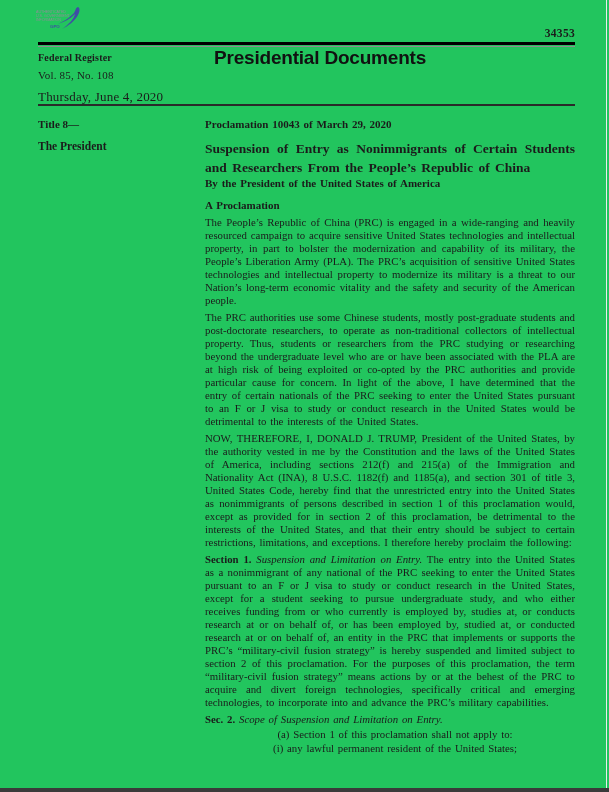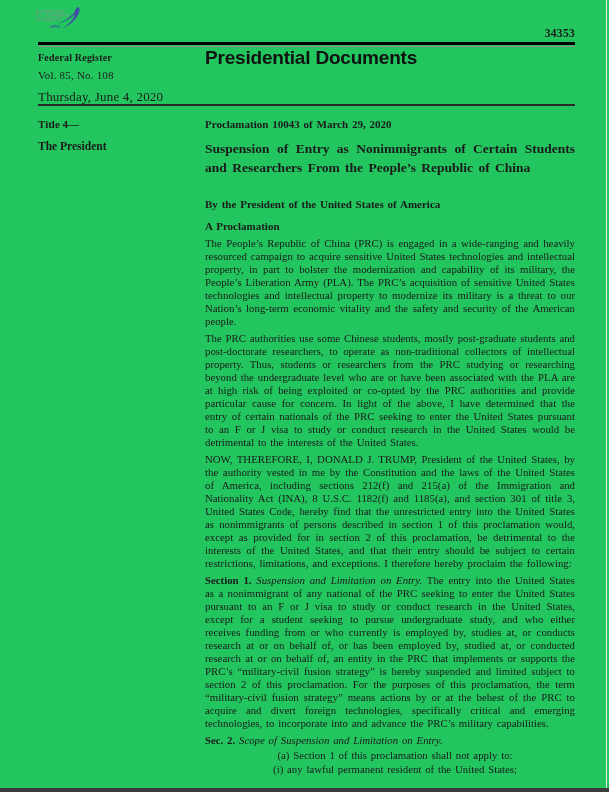--- a/index.html
+++ b/index.html
@@ -22,21 +22,21 @@
   .rule-top {
     position: absolute; top: 42px; left: 38px; width: 537px; height: 5px;
     border-top: 3px solid #000000; border-bottom: 1px solid #8f8f8f;
     box-sizing: border-box;
   }
   .masthead-left { position: absolute; left: 38px; top: 52px; }
   .fr-title { font-weight: bold; font-size: 10px; letter-spacing: 0.2px; }
   .fr-vol   { font-size: 11px; margin-top: 6px; letter-spacing: 0.2px; }
   .fr-date  { font-size: 13px; margin-top: 8px; letter-spacing: 0.2px; }
   .masthead-title {
-    position: absolute; left: 205px; top: 47px;
+    position: absolute; left: 214px; top: 47px;
     font-family: "Liberation Sans", sans-serif;
     font-weight: bold; font-size: 19px; letter-spacing: -0.2px;
     color: #111111;
   }
   .rule-mid {
     position: absolute; top: 104px; left: 38px; width: 537px;
     border-top: 2px solid #2a2a2a;
   }
   .margin-col { position: absolute; left: 38px; top: 118px; width: 150px; }
   .title3 { font-weight: bold; font-size: 11px; }
@@ -44,21 +44,21 @@
   .doc-col {
     position: absolute; left: 205px; top: 118px; width: 370px;
     font-size: 10.8px; line-height: 13px; text-align: justify;
     word-spacing: 1.1px;
   }
   .proc-line { font-weight: bold; font-size: 11px; text-align: left; }
   .doc-title {
     margin: 9px 0 0 0; font-weight: bold; font-size: 13.5px;
     line-height: 18.5px; text-align: justify; word-spacing: 2px;
   }
-  .byline { margin-top: 21px; font-weight: bold; font-size: 11px; text-align: left; }
+  .byline { font-weight: bold; font-size: 11px; text-align: left; }
   .heading { margin-top: 9px; font-weight: bold; font-size: 11px; text-align: left; }
   .doc-col p { margin: 4px 0 0 0; }
   .doc-col p.first { margin-top: 4px; }
   .doc-col p.sub { text-align: center; text-indent: 10px; margin-top: 1.5px; }
   .sec-label { font-weight: bold; }
   .sec-title { font-style: italic; }
   .bottom-bar {
     position: absolute; left: 0; bottom: 0; width: 609px; height: 4px;
     background: #3a3a3a;
   }
@@ -88,21 +88,21 @@
     <div class="fr-title">Federal Register</div>
     <div class="fr-vol">Vol. 85, No. 108</div>
     <div class="fr-date">Thursday, June 4, 2020</div>
   </div>
 
   <div class="masthead-title">Presidential Documents</div>
 
   <div class="rule-mid"></div>
 
   <div class="margin-col">
-    <div class="title3">Title 4—</div>
+    <div class="title3">Title 8—</div>
     <div class="president">The President</div>
   </div>
 
   <div class="doc-col">
     <div class="proc-line">Proclamation 10043 of March 29, 2020</div>
     <div class="doc-title">Suspension of Entry as Nonimmigrants of Certain Students and Researchers From the People’s Republic of China</div>
     <div class="byline">By the President of the United States of America</div>
     <div class="heading">A Proclamation</div>
 
     <p class="first">The People’s Republic of China (PRC) is engaged in a wide-ranging and heavily resourced campaign to acquire sensitive United States technologies and intellectual property, in part to bolster the modernization and capability of its military, the People’s Liberation Army (PLA). The PRC’s acquisition of sensitive United States technologies and intellectual property to modernize its military is a threat to our Nation’s long-term economic vitality and the safety and security of the American people.</p>

